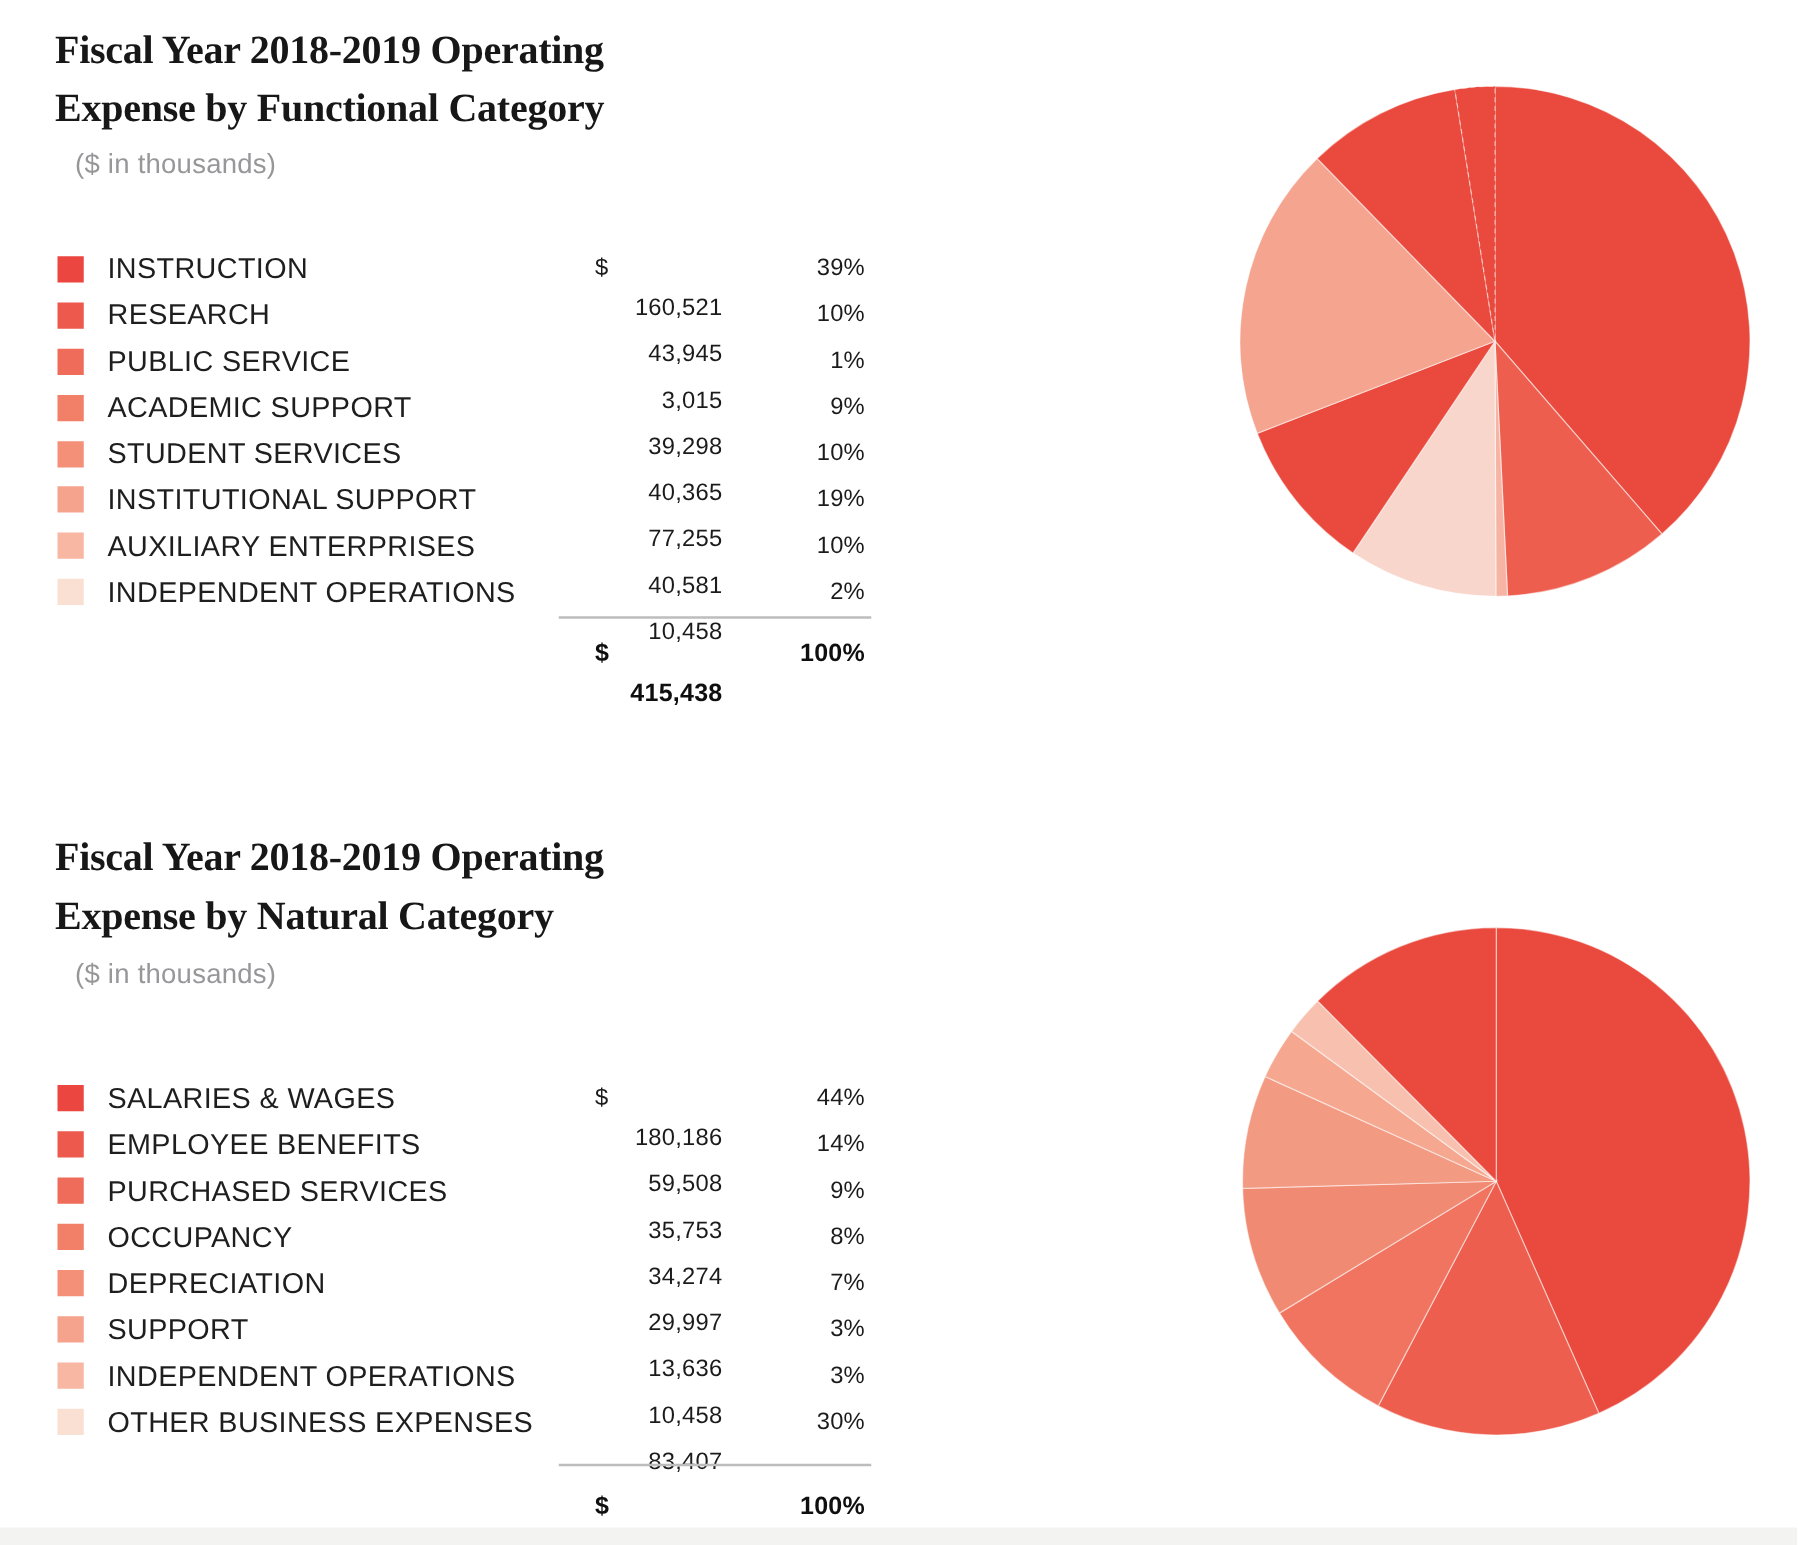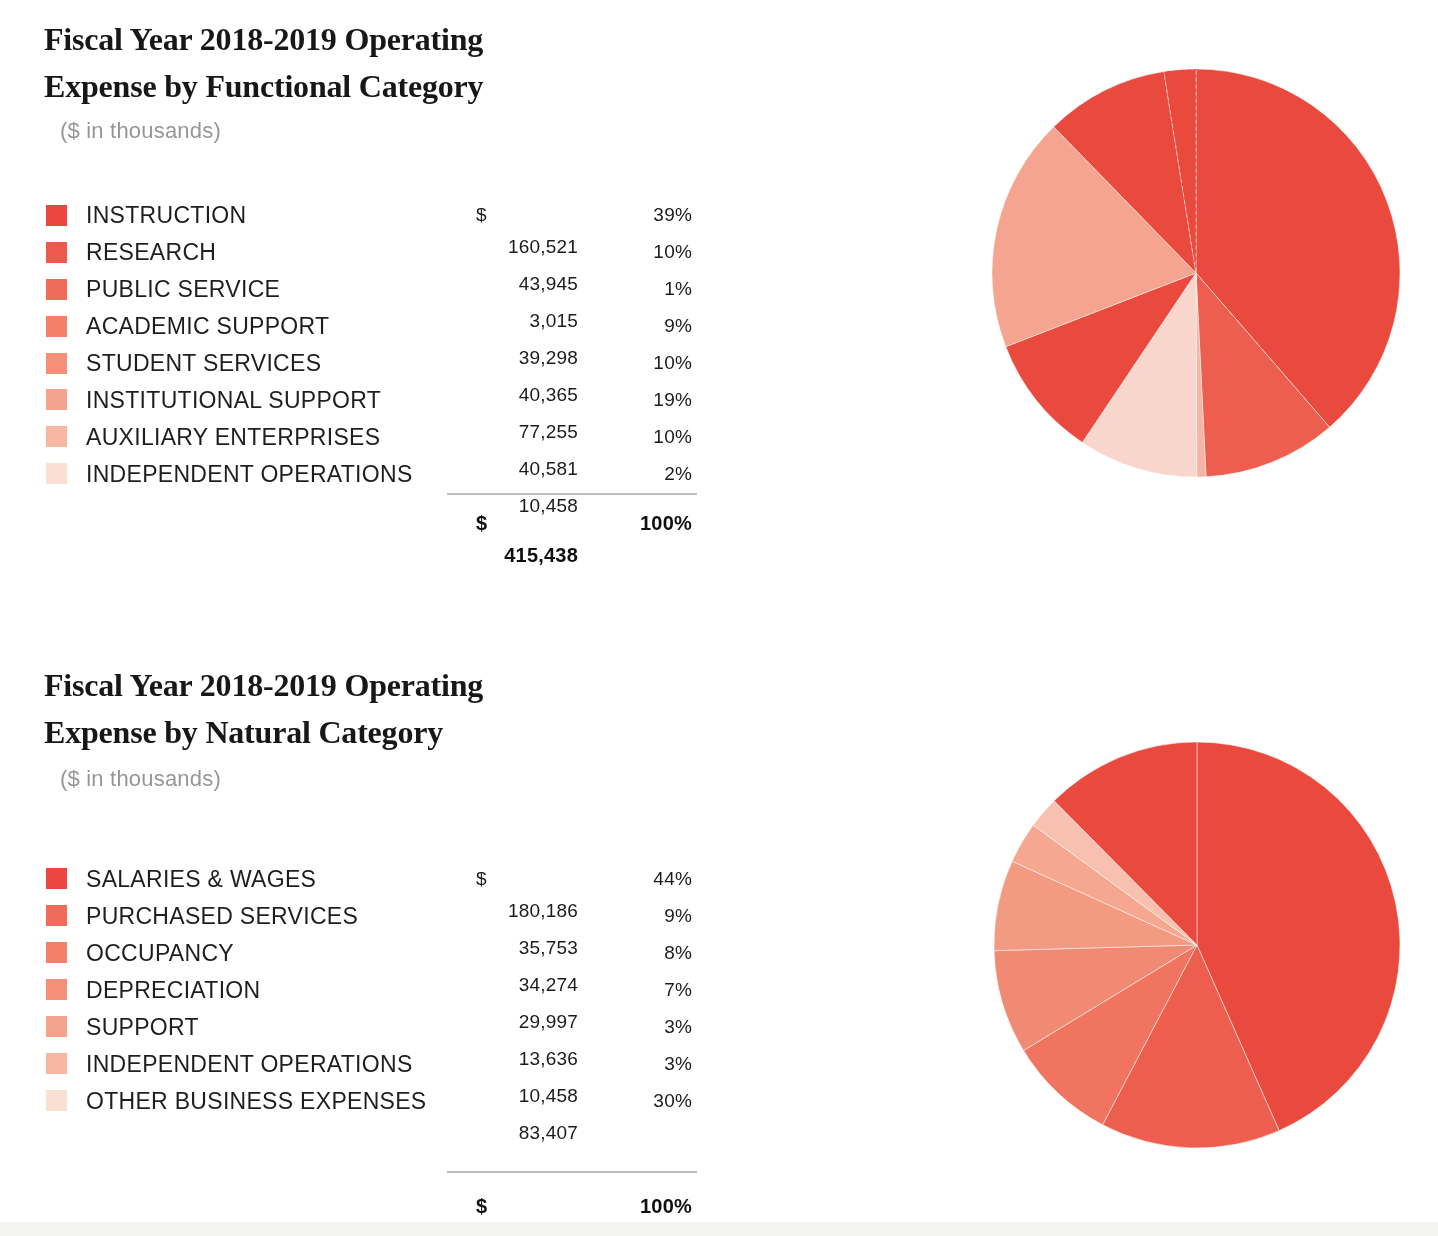--- a/index.html
+++ b/index.html
@@ -147,20 +147,26 @@
 
     <div class="legend c2" style="top:860px;">
       <div class="row">
         <span class="sw" style="background: rgb(235, 70, 64);"></span>
         <span class="lbl">SALARIES &amp; WAGES</span>
         <span class="cur">$</span>
         <span class="val">180,186</span>
         <span class="pct">44%</span>
       </div>
       <div class="row">
+        <span class="sw" style="background: rgb(237, 90, 77);"></span>
+        <span class="lbl">EMPLOYEE BENEFITS</span>
+        <span class="val">59,508</span>
+        <span class="pct">14%</span>
+      </div>
+      <div class="row">
         <span class="sw" style="background: rgb(240, 108, 90);"></span>
         <span class="lbl">PURCHASED SERVICES</span>
         <span class="val">35,753</span>
         <span class="pct">9%</span>
       </div>
       <div class="row">
         <span class="sw" style="background: rgb(242, 127, 104);"></span>
         <span class="lbl">OCCUPANCY</span>
         <span class="val">34,274</span>
         <span class="pct">8%</span>

